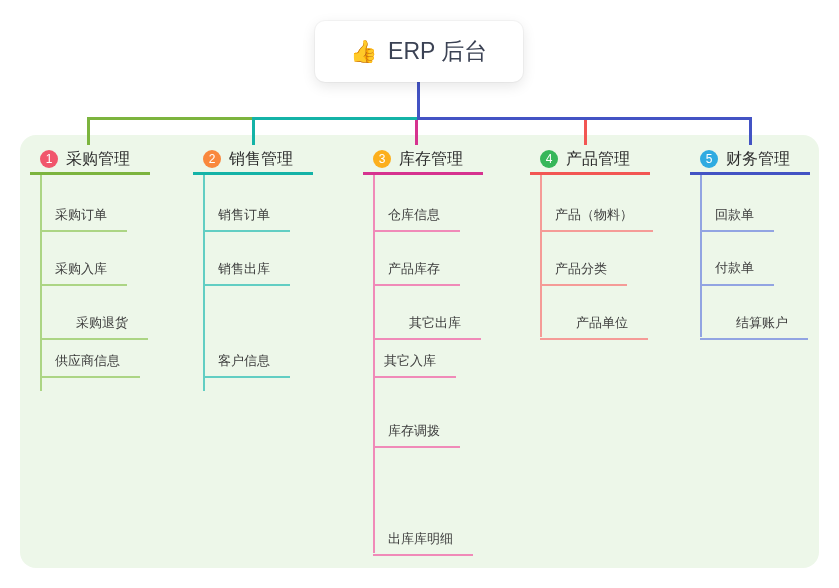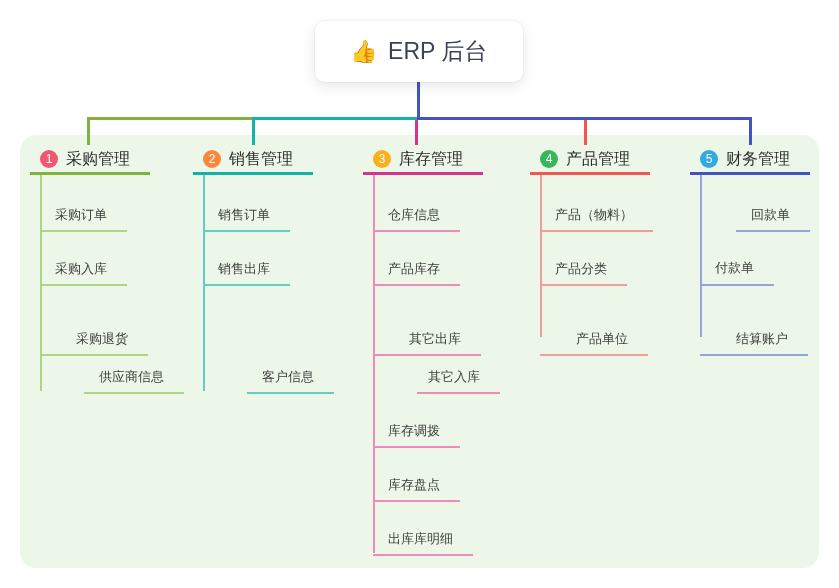--- a/index.html
+++ b/index.html
@@ -37,21 +37,21 @@
   .badge{width:18px;height:18px;border-radius:50%;margin-right:8px;flex:0 0 18px;
     display:flex;align-items:center;justify-content:center;color:#ffffff;font-size:12px;line-height:1;}
 
   .spine{position:absolute;left:10px;top:29px;width:2px;}
   .b1 .spine,.b2 .spine{height:216px;}
   .b3 .spine{height:378px;}
   .b4 .spine,.b5 .spine{height:162px;}
 
   .child{position:absolute;left:10px;white-space:nowrap;font-size:13px;color:#3d3d3d;
     padding:0 20px 7px 15px;border-bottom:2px solid #bbb;line-height:17px;}
-  .c0{top:60px;} .c1{top:114px;} .c2{top:184px;padding-left:36px;} .c3{top:222px;margin-left:44px;}
+  .c0{top:60px;} .c1{top:114px;} .c2{top:168px;padding-left:36px;} .c3{top:206px;}
   .c4{top:276px;} .c5{top:330px;} .c6{top:384px;}
 </style>
 </head>
 <body>
 
 <div class="stage">
 
   <div class="panel" style="background: rgb(237, 247, 233);"></div>
 
   <div class="line trunk" style="background: rgb(67, 83, 196);"></div>
@@ -96,39 +96,38 @@
     <div class="branch-title" style="border-bottom-color: rgb(214, 51, 143);">
       <span class="badge" style="background: rgb(252, 175, 28);">3</span>
       <span>库存管理</span>
     </div>
     <div class="spine" style="background: rgb(240, 138, 184);"></div>
     <div class="child c1" style="border-bottom-color: rgb(240, 138, 184);">产品库存</div>
     <div class="child c0" style="border-bottom-color: rgb(240, 138, 184);">仓库信息</div>
     <div class="child c2" style="border-bottom-color: rgb(240, 138, 184);">其它出库</div>
     <div class="child c3" style="border-bottom-color: rgb(240, 138, 184); padding-left: 11px;">其它入库</div>
     <div class="child c4" style="border-bottom-color: rgb(240, 138, 184);">库存调拨</div>
-    <div class="child c5" style="border-bottom-color: rgb(240, 138, 184);">库存盘点</div>
     <div class="child c6" style="border-bottom-color: rgb(240, 138, 184);">出库库明细</div>
   </div>
 
   <div class="branch b4">
     <div class="branch-title" style="border-bottom-color: rgb(242, 86, 83);">
       <span class="badge" style="background: rgb(55, 183, 90);">4</span>
       <span>产品管理</span>
     </div>
     <div class="spine" style="background: rgb(245, 155, 151);"></div>
     <div class="child c0" style="border-bottom-color: rgb(245, 155, 151);">产品（物料）</div>
     <div class="child c1" style="border-bottom-color: rgb(245, 155, 151);">产品分类</div>
     <div class="child c2" style="border-bottom-color: rgb(245, 155, 151);">产品单位</div>
   </div>
 
   <div class="branch b5">
     <div class="branch-title" style="border-bottom-color: rgb(67, 83, 196);">
       <span class="badge" style="background: rgb(47, 171, 225);">5</span>
       <span>财务管理</span>
     </div>
     <div class="spine" style="background: rgb(146, 164, 226);"></div>
-    <div class="child c0" style="border-bottom-color: rgb(146, 164, 226); margin-left: 36px;">回款单</div>
+    <div class="child c0" style="border-bottom-color: rgb(146, 164, 226);">回款单</div>
     <div class="child c1" style="border-bottom-color: rgb(146, 164, 226); font-family: Liberation Mono, monospace;">付款单</div>
     <div class="child c2" style="border-bottom-color: rgb(146, 164, 226);">结算账户</div>
   </div>
 
 </div>
 
 </body></html>

